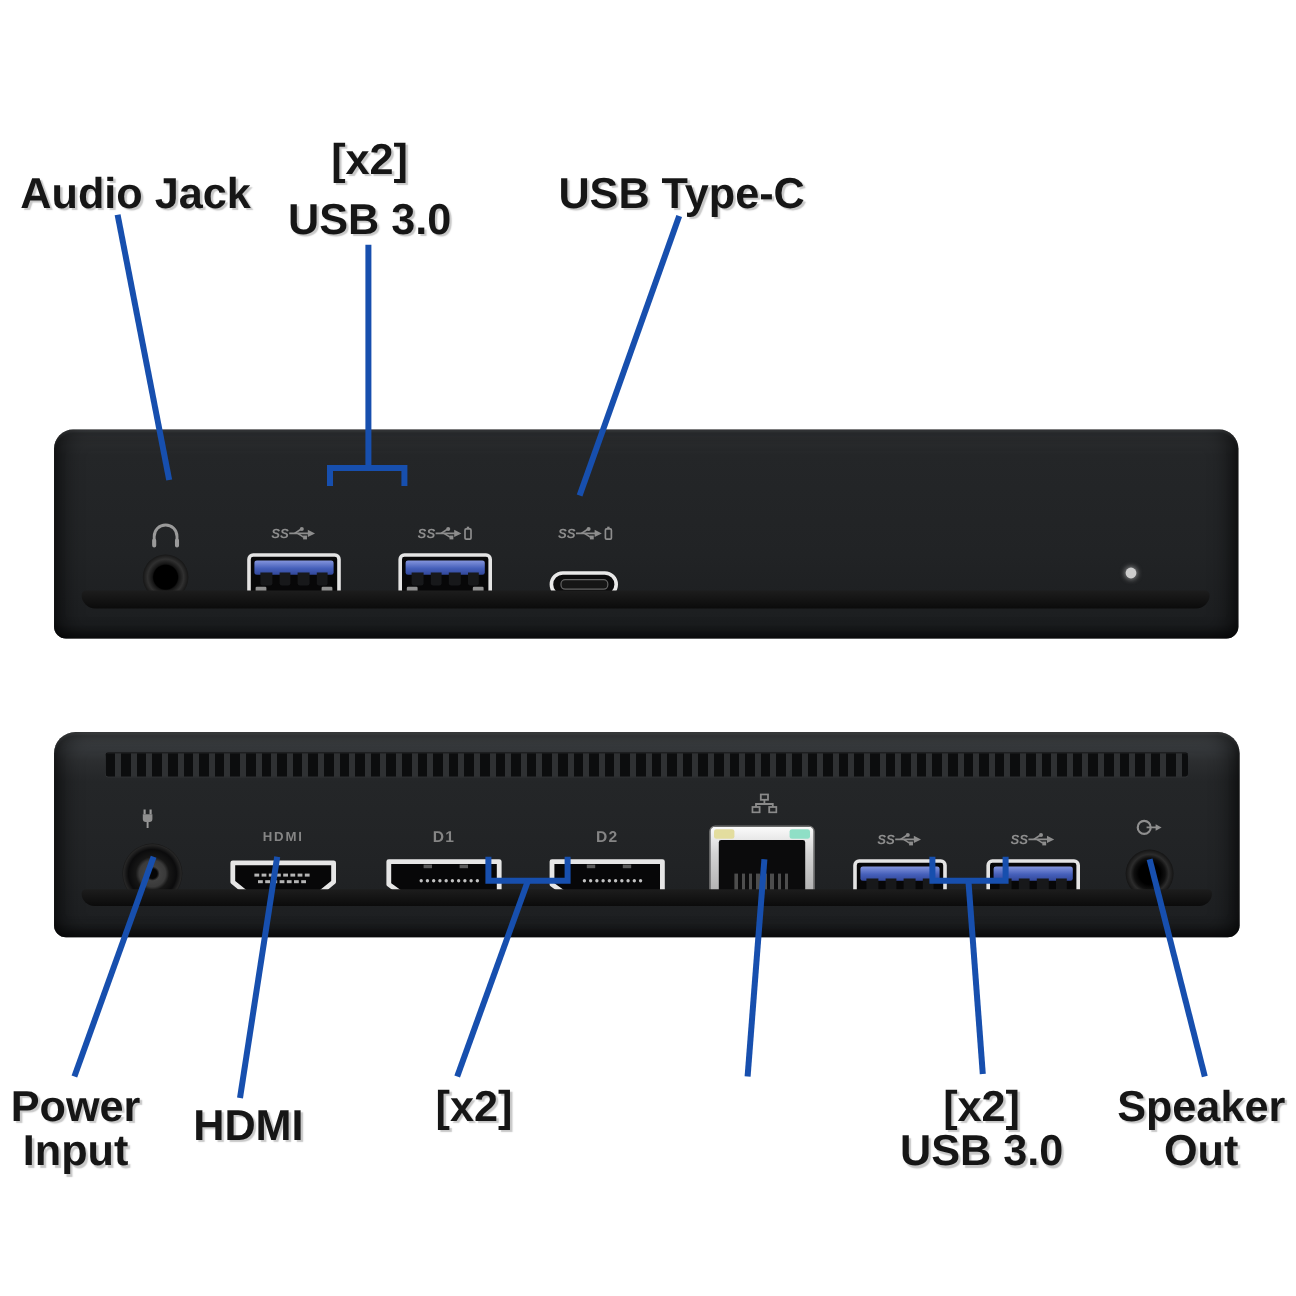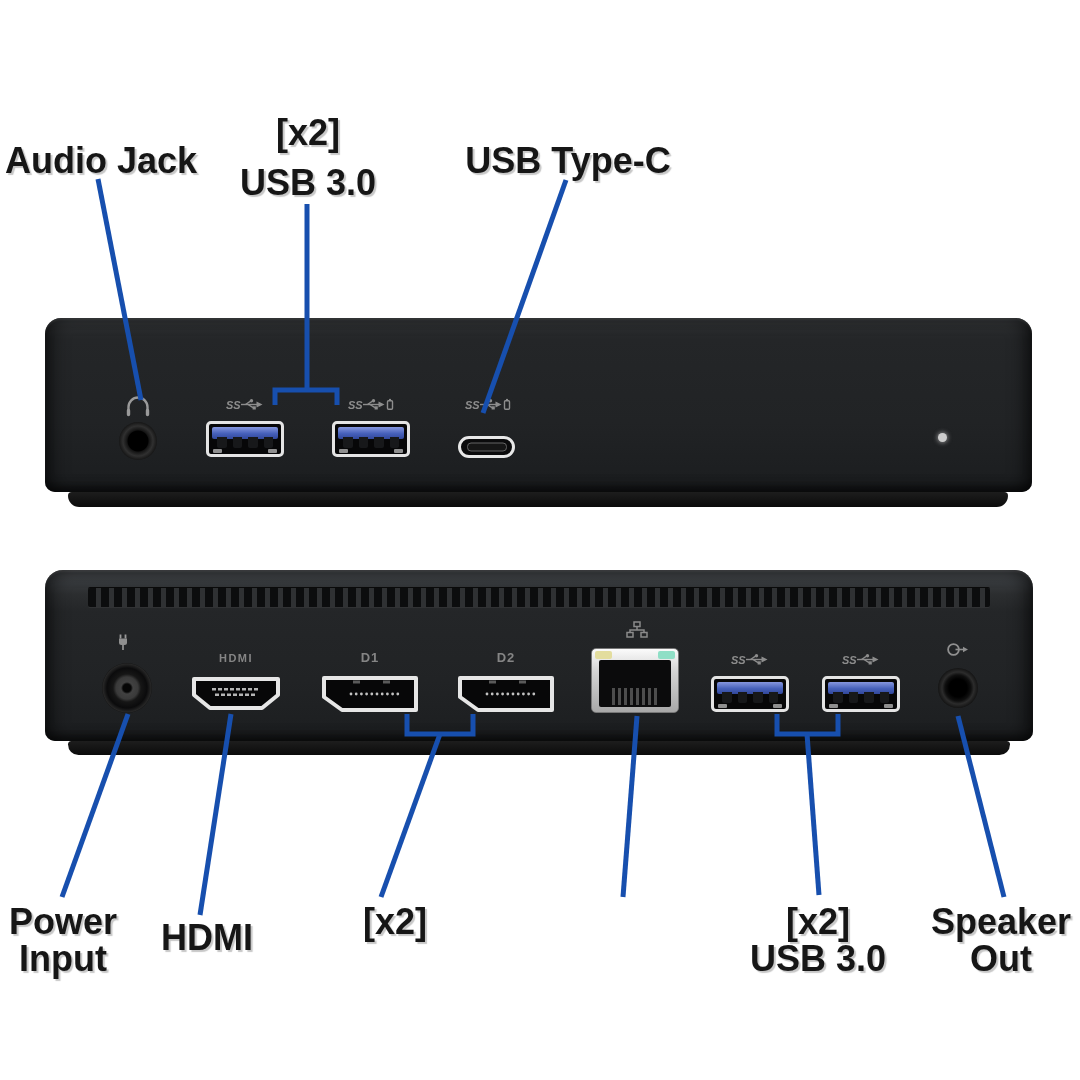--- a/index.html
+++ b/index.html
@@ -1,21 +1,21 @@
 <!DOCTYPE html>
 <html><head>
 <meta charset="utf-8">
 <style>
   html,body{margin:0;padding:0;background:#ffffff;}
   #canvas{
     position:relative;width:1080px;height:1080px;background:#ffffff;
     font-family:"Liberation Sans",sans-serif;overflow:hidden;
   }
   
-  .device{position:absolute;}
+  .device{position:absolute;margin-top:40px;}
   .front-device{
     left:45px;top:318px;width:987px;height:174px;
     border-radius:16px 16px 10px 10px;
     background:linear-gradient(180deg,#3c3f42 0%,#2c2e30 5%,#242628 12%,#212325 60%,#1b1d1f 100%);
     box-shadow:inset 0 2px 2px rgba(255,255,255,.07),
                inset -9px 0 16px rgba(0,0,0,.45),
                inset 9px 0 16px rgba(0,0,0,.40),
                inset 0 -5px 9px rgba(0,0,0,.45);
   }
   .back-device{
@@ -332,21 +332,21 @@
     <path d="M128 714 L62 897"></path>
     <path d="M231 714 L200 915"></path>
     <path d="M407 714 L407 734 L473 734 L473 714"></path>
     <path d="M440 734 L381 897"></path>
     <path d="M637 716 L623 897"></path>
     <path d="M777 714 L777 734 L838 734 L838 714"></path>
     <path d="M807 734 L819 895"></path>
     <path d="M958 716 L1004 897"></path>
   </svg>
 
-  <div class="callout" style="left:0;top:142px;width:202px;">
+  <div class="callout" style="left:12px;top:142px;width:202px;">
     <span>Audio Jack</span>
   </div>
   <div class="callout wide-lines" style="left:208px;top:108px;width:200px;">
     <span>[x2]</span>
     <span>USB 3.0</span>
   </div>
   <div class="callout" style="left:458px;top:142px;width:220px;">
     <span>USB Type-C</span>
   </div>
   <div class="callout" style="left:-12px;top:903px;width:150px;">

